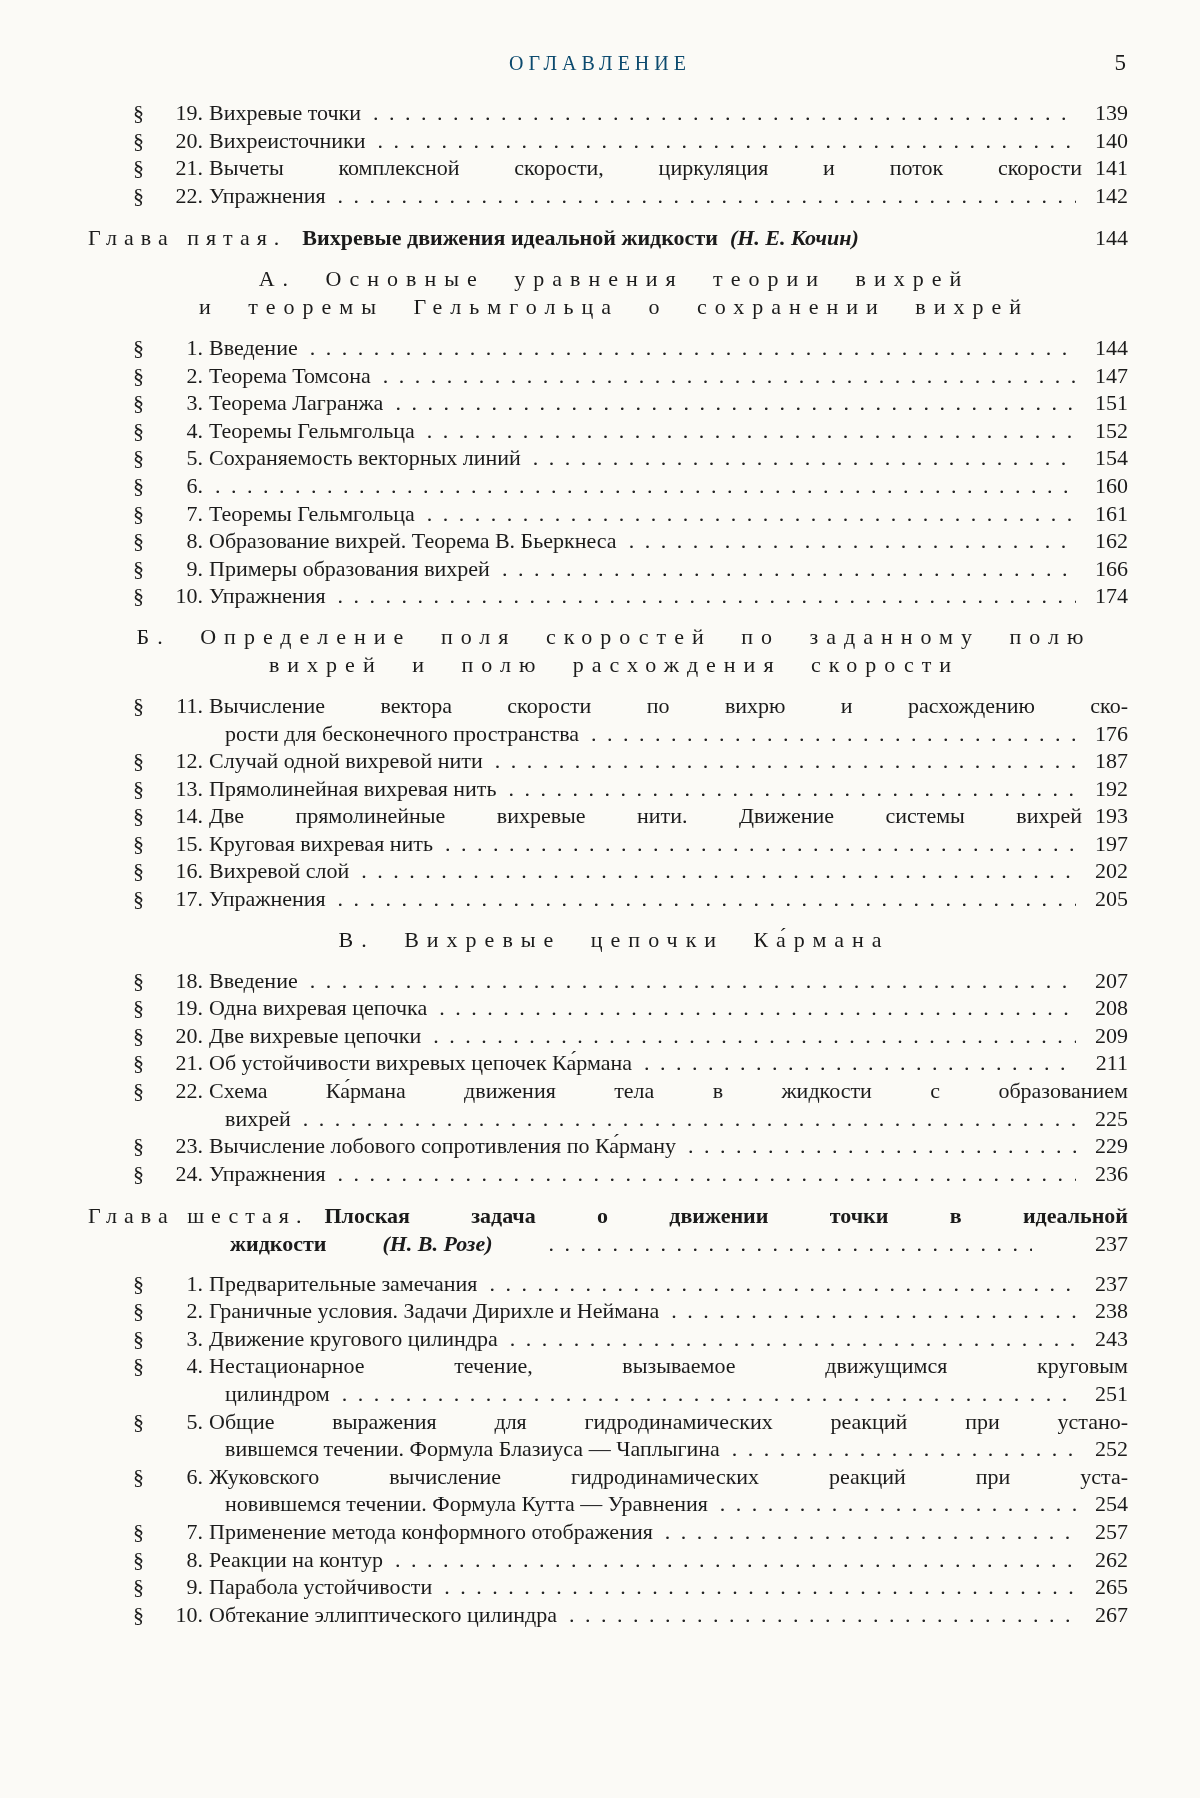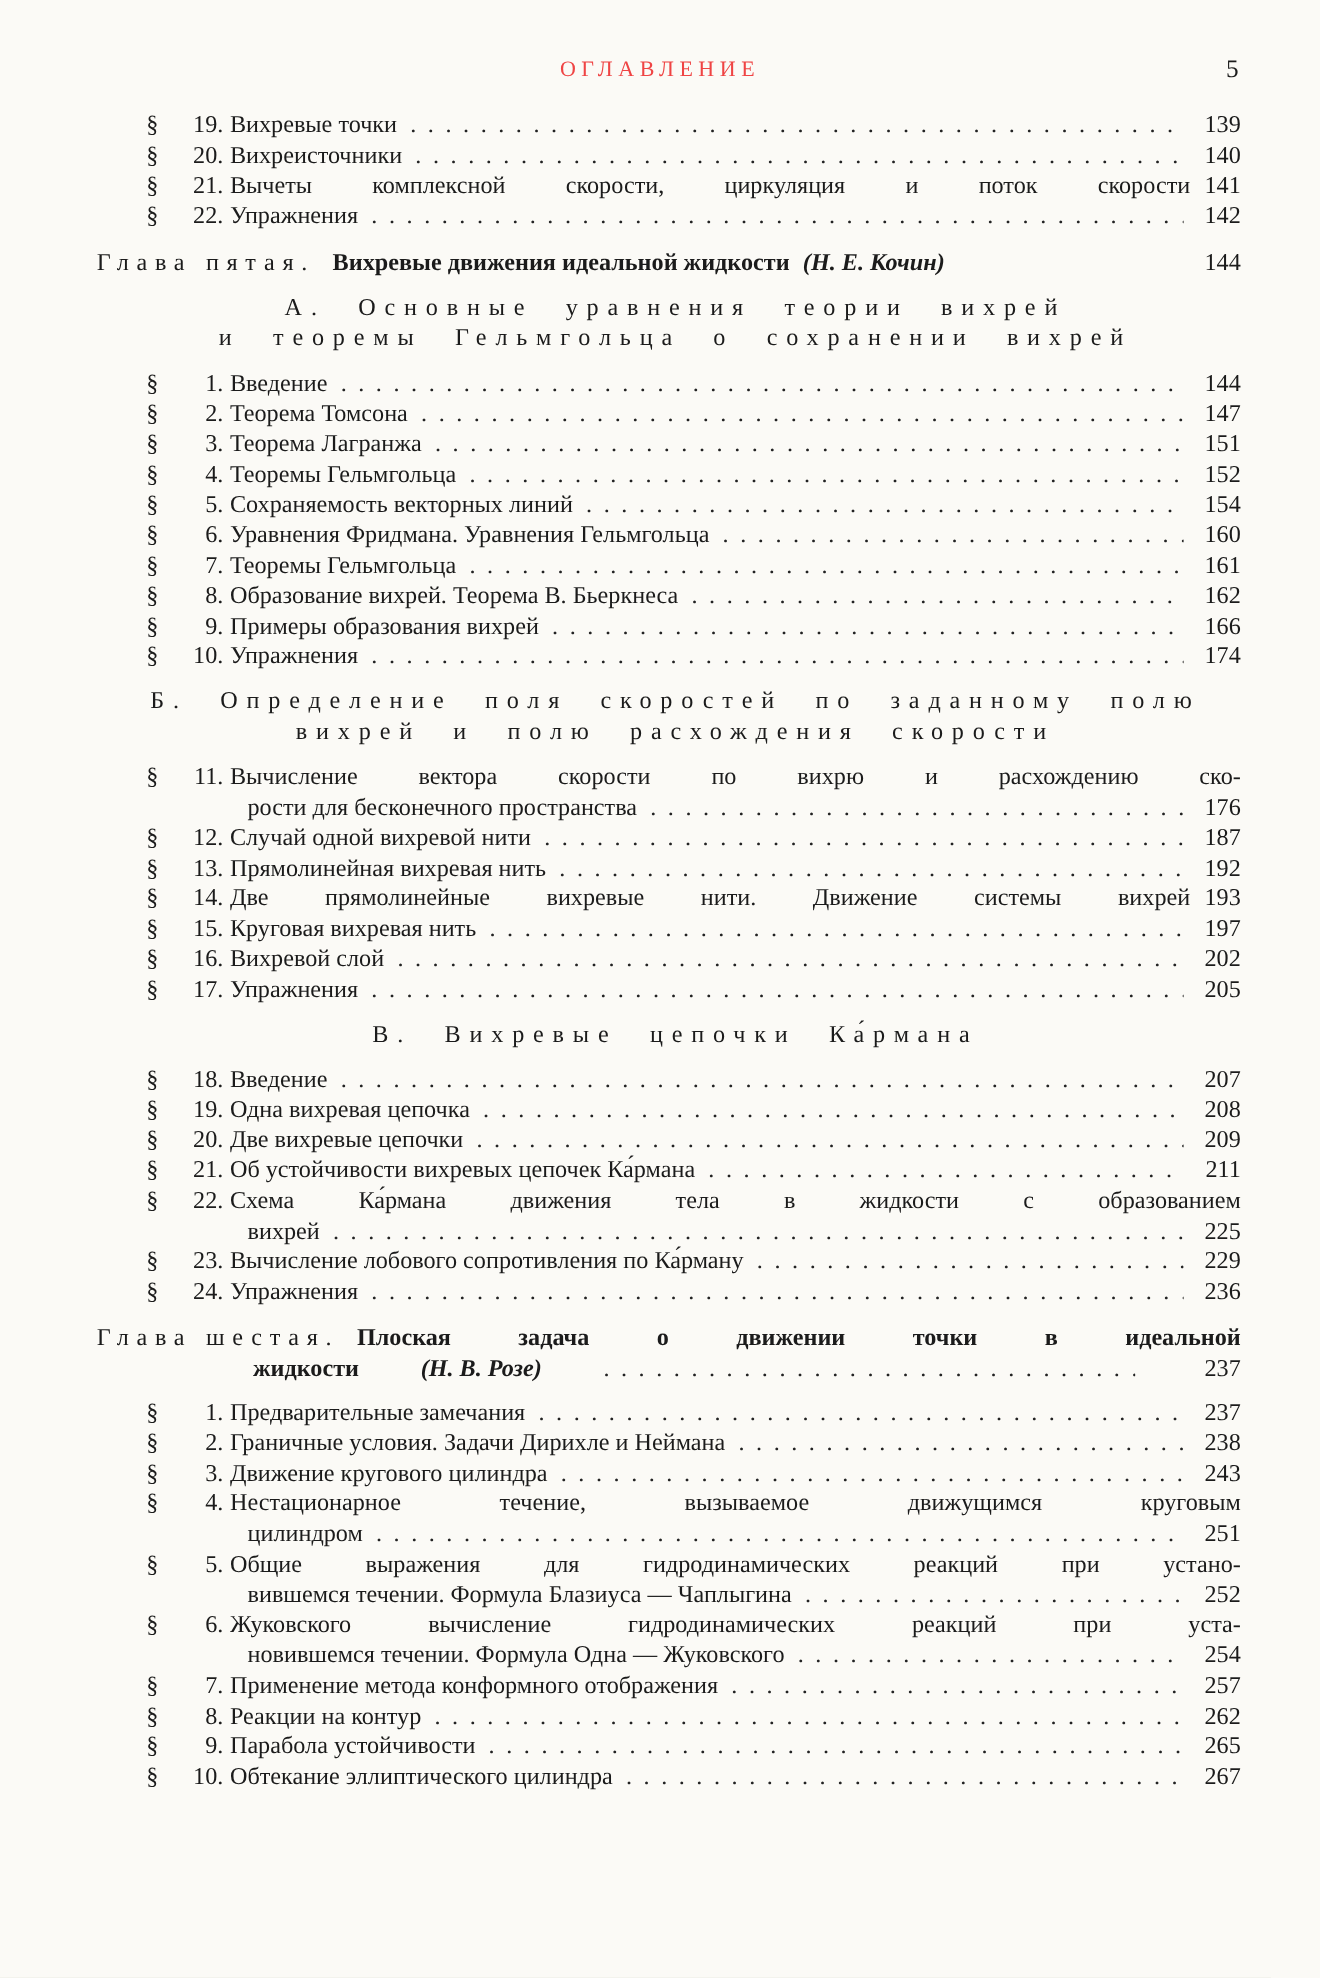--- a/index.html
+++ b/index.html
@@ -6,21 +6,21 @@
   .page{
     position:relative;
     width:1200px;height:1798px;
     background:#fbfaf6;
     color:#1b1b1b;
     font-family:"Liberation Serif","DejaVu Serif",serif;
     font-size:22px;
     overflow:hidden;
   }
   .pagehead{padding-top:52px;position:relative;}
-  .htitle{text-align:center;font-size:20px;letter-spacing:5px;color:#ef4444;}
+  .htitle{text-align:center;font-size:20px;letter-spacing:5px;color:#0c4a6e;}
   .folio{position:absolute;top:50px;right:74px;font-size:23px;}
   .toc{margin-top:24px;}
   .row{display:flex;align-items:baseline;line-height:27.6px;}
   .entries{margin:0 72px 0 133px;}
   .sec{flex:0 0 24px;}
   .num{flex:0 0 46px;text-align:right;white-space:nowrap;}
   .title{margin-left:6px;white-space:nowrap;}
   .fill{flex:1 1 auto;text-align:justify;text-align-last:justify;white-space:normal;overflow:hidden;}
   .cont{padding-left:92px;}
   .cont .title{margin-left:0;}
@@ -123,21 +123,20 @@
         <div class="row">
           <span class="sec">§</span>
           <span class="num">5.</span>
           <span class="title">Сохраняемость векторных линий</span>
           <span class="leader"></span>
           <span class="pg">154</span>
         </div>
         <div class="row">
           <span class="sec">§</span>
           <span class="num">6.</span>
-          <span class="title">Уравнения Фридмана. Уравнения Гельмгольца</span>
           <span class="leader"></span>
           <span class="pg">160</span>
         </div>
         <div class="row">
           <span class="sec">§</span>
           <span class="num">7.</span>
           <span class="title">Теоремы Гельмгольца</span>
           <span class="leader"></span>
           <span class="pg">161</span>
         </div>
@@ -330,21 +329,21 @@
           <span class="title">вившемся течении. Формула Блазиуса — Чаплыгина</span>
           <span class="leader"></span>
           <span class="pg">252</span>
         </div>
         <div class="row">
           <span class="sec">§</span>
           <span class="num">6.</span>
           <span class="title fill">Жуковского вычисление гидродинамических реакций при уста-</span>
         </div>
         <div class="row cont">
-          <span class="title">новившемся течении. Формула Одна — Жуковского</span>
+          <span class="title">новившемся течении. Формула Кутта — Уравнения</span>
           <span class="leader"></span>
           <span class="pg">254</span>
         </div>
         <div class="row">
           <span class="sec">§</span>
           <span class="num">7.</span>
           <span class="title">Применение метода конформного отображения</span>
           <span class="leader"></span>
           <span class="pg">257</span>
         </div>

